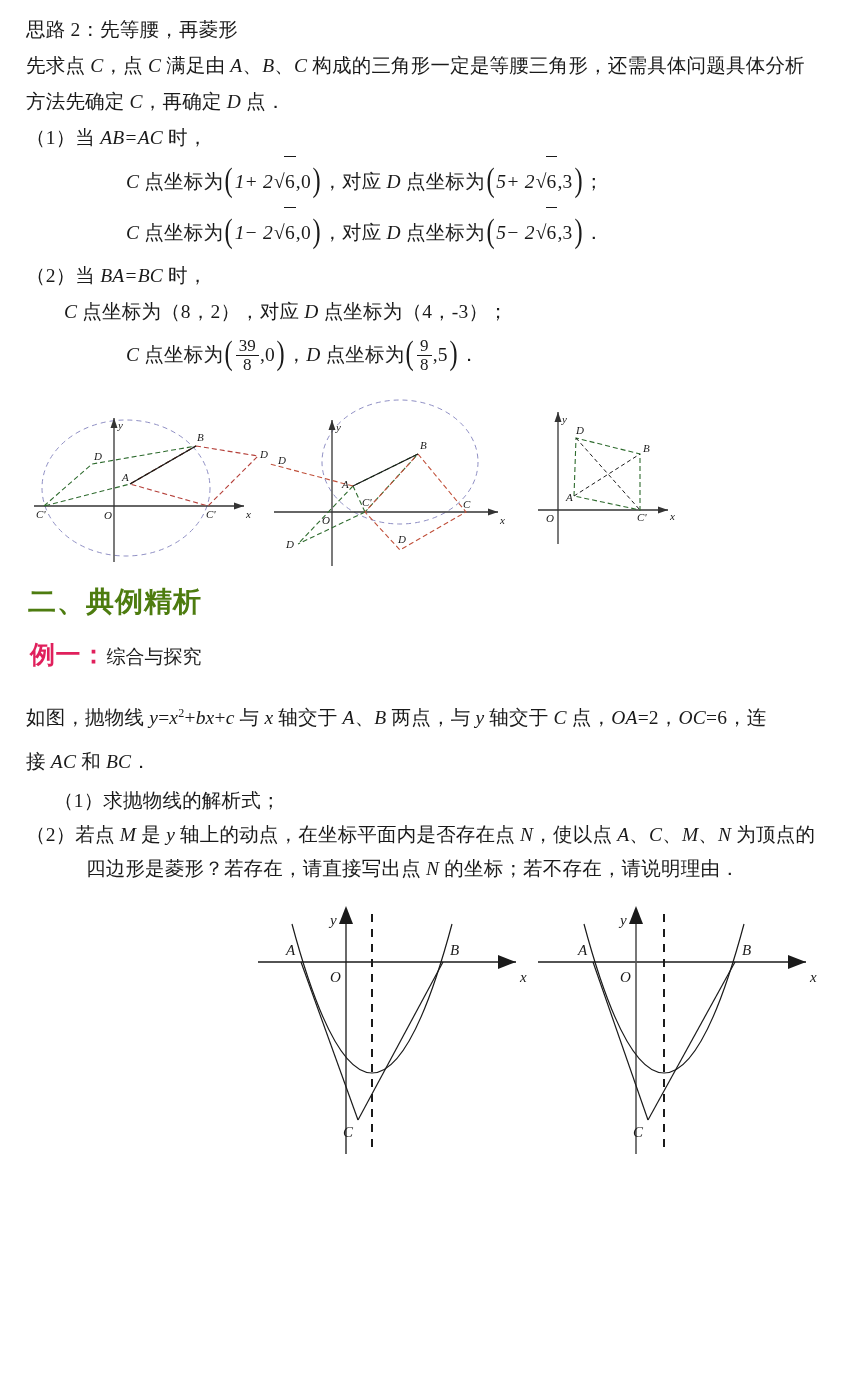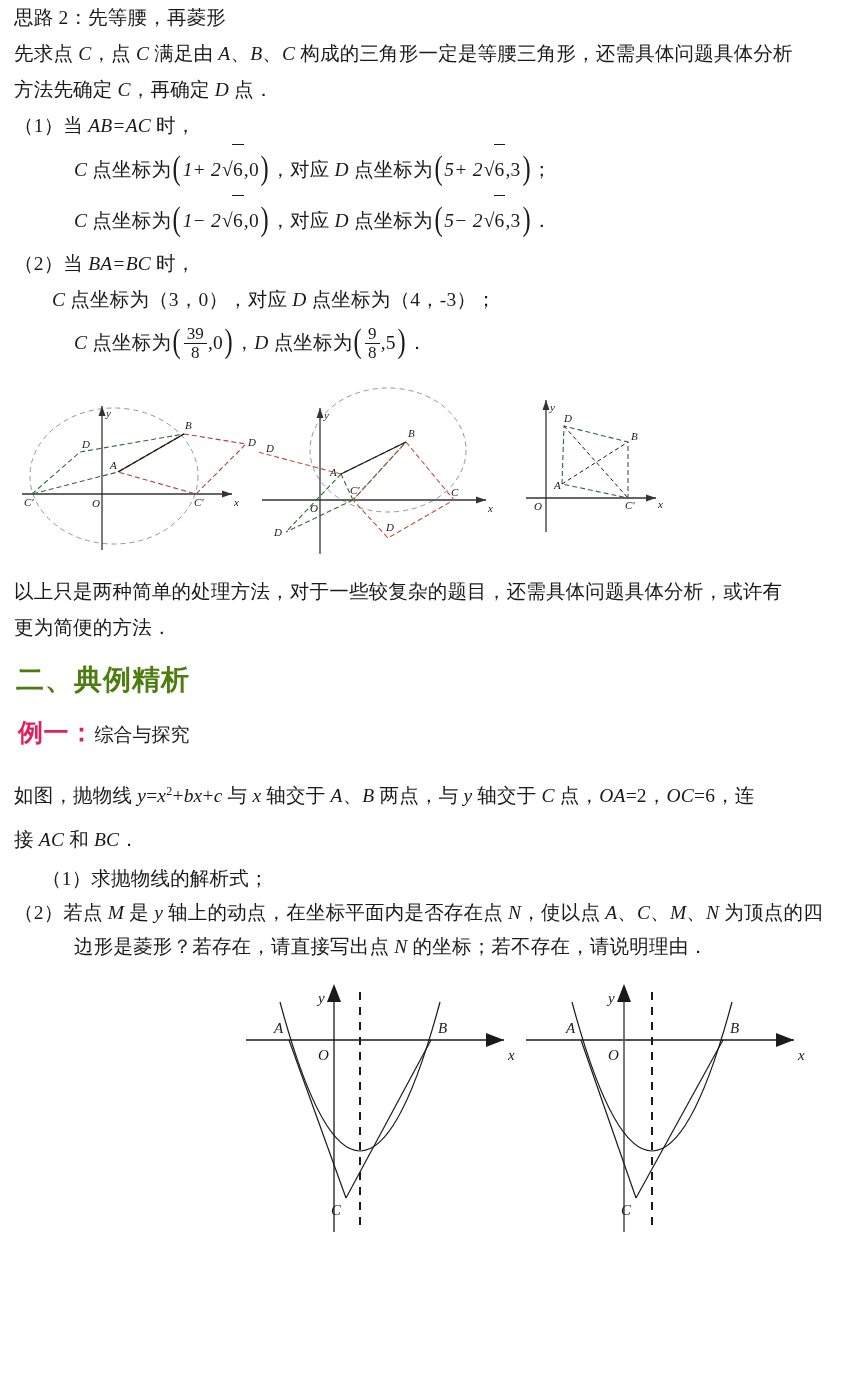--- a/index.html
+++ b/index.html
@@ -12,21 +12,21 @@
     height: 1384px;
     font-family: "Liberation Serif", "DejaVu Serif", serif;
     color: #1a1a1a;
     overflow: hidden;
     position: relative;
   }
   .page {
     width: 847px;
     height: 1384px;
     position: relative;
-    padding: 0;
+    padding: 12px;
     box-sizing: border-box;
   }
 
   
   .para {
     font-size: 19.5px;
     line-height: 36px;
     margin: 0;
     padding: 0 14px 0 14px;
     letter-spacing: 0.2px;
@@ -35,20 +35,21 @@
   .indent-3 { padding-left: 74px; }
   .hang { padding-left: 74px; text-indent: -60px; }
 
   .it {
     font-style: italic;
     font-family: "Liberation Serif", serif;
   }
   .mathline {
     font-size: 19.5px;
     line-height: 50px;
+    margin-left: 40px;
   }
 
   
   .h-section {
     color: #4d7c0f;
     font-weight: bold;
     font-size: 28px;
     line-height: 44px;
     padding-left: 16px;
     margin: 0;
@@ -139,21 +140,21 @@
   <p class="para"><span>先求点 </span><span class="it">C</span><span>，点 </span><span class="it">C</span><span> 满足由 </span><span class="it">A</span><span>、</span><span class="it">B</span><span>、</span><span class="it">C</span><span> 构成的三角形一定是等腰三角形，还需具体问题具体分析</span><br><span>方法先确定 </span><span class="it">C</span><span>，再确定 </span><span class="it">D</span><span> 点．</span></p>
 
   <p class="para"><span>（1）当 </span><span class="it">AB=AC</span><span> 时，</span></p>
 
   <p class="para mathline indent-3"><span class="it">C</span><span> 点坐标为</span><span class="paren">(</span><span class="it">1+ 2</span><span class="rad">√<span class="bar">6</span></span><span>,0</span><span class="paren">)</span><span>，对应 </span><span class="it">D</span><span> 点坐标为</span><span class="paren">(</span><span class="it">5+ 2</span><span class="rad">√<span class="bar">6</span></span><span>,3</span><span class="paren">)</span><span>；</span></p>
 
   <p class="para mathline indent-3"><span class="it">C</span><span> 点坐标为</span><span class="paren">(</span><span class="it">1− 2</span><span class="rad">√<span class="bar">6</span></span><span>,0</span><span class="paren">)</span><span>，对应 </span><span class="it">D</span><span> 点坐标为</span><span class="paren">(</span><span class="it">5− 2</span><span class="rad">√<span class="bar">6</span></span><span>,3</span><span class="paren">)</span><span>．</span></p>
 
   <p class="para"><span>（2）当 </span><span class="it">BA=BC</span><span> 时，</span></p>
 
-  <p class="para indent-2"><span class="it">C</span><span> 点坐标为（3，0），对应 </span><span class="it">D</span><span> 点坐标为（4，-3）；</span></p>
+  <p class="para indent-2"><span class="it">C</span><span> 点坐标为（8，2），对应 </span><span class="it">D</span><span> 点坐标为（4，-3）；</span></p>
 
 
 
   <p class="para mathline indent-3"><span class="it">C</span><span> 点坐标为</span><span class="paren">(</span><span class="frac"><span class="num">39</span><span class="den">8</span></span><span>,0</span><span class="paren">)</span><span>，</span><span class="it">D</span><span> 点坐标为</span><span class="paren">(</span><span class="frac"><span class="num">9</span><span class="den">8</span></span><span>,5</span><span class="paren">)</span><span>．</span></p>
 
   <div class="figrow-1">
 
     <div class="fig" style="left:14px; top:0;">
       <svg width="240" height="172" viewBox="0 0 240 172">
         <ellipse cx="100" cy="92" rx="84" ry="68" fill="none" stroke="#8f8fc4" stroke-width="1" stroke-dasharray="5,4"></ellipse>
@@ -226,21 +227,20 @@
         <text class="lbl" x="107" y="54">B</text>
         <text class="lbl" x="30" y="103">A</text>
         <text class="lbl" x="101" y="123">C'</text>
         <text class="lbl" x="10" y="124">O</text>
         <text class="lbl" x="134" y="122">x</text>
         <text class="lbl" x="26" y="25">y</text>
       </svg>
     </div>
   </div>
 
-  <p class="para" style="margin-top:18px;"><span>以上只是两种简单的处理方法，对于一些较复杂的题目，还需具体问题具体分析，或许有</span><br><span>更为简便的方法．</span></p>
 
   <p class="h-section" style="margin-top:12px;">二、典例精析</p>
 
   <p class="h-example" style="margin-top:10px;"><span class="tag">例一：</span><span class="sub">综合与探究</span></p>
 
   <p class="para" style="margin-top:18px; line-height:44px;"><span>如图，抛物线 </span><span class="it">y</span><span>=</span><span class="it">x</span><sup class="pw">2</sup><span>+</span><span class="it">bx</span><span>+</span><span class="it">c</span><span> 与 </span><span class="it">x</span><span> 轴交于 </span><span class="it">A</span><span>、</span><span class="it">B</span><span> 两点，与 </span><span class="it">y</span><span> 轴交于 </span><span class="it">C</span><span> 点，</span><span class="it">OA</span><span>=2，</span><span class="it">OC</span><span>=6，连</span><br><span>接 </span><span class="it">AC</span><span> 和 </span><span class="it">BC</span><span>．</span></p>
 
   <p class="para" style="line-height:34px;margin-left:28px;">（1）求抛物线的解析式；</p>
 
   <p class="para hang" style="line-height:34px;"><span>（2）若点 </span><span class="it">M</span><span> 是 </span><span class="it">y</span><span> 轴上的动点，在坐标平面内是否存在点 </span><span class="it">N</span><span>，使以点 </span><span class="it">A</span><span>、</span><span class="it">C</span><span>、</span><span class="it">M</span><span>、</span><span class="it">N</span><span> 为顶点</span><span>的四边形是菱形？若存在，请直接写出点 </span><span class="it">N</span><span> 的坐标；若不存在，请说明理由．</span></p>

